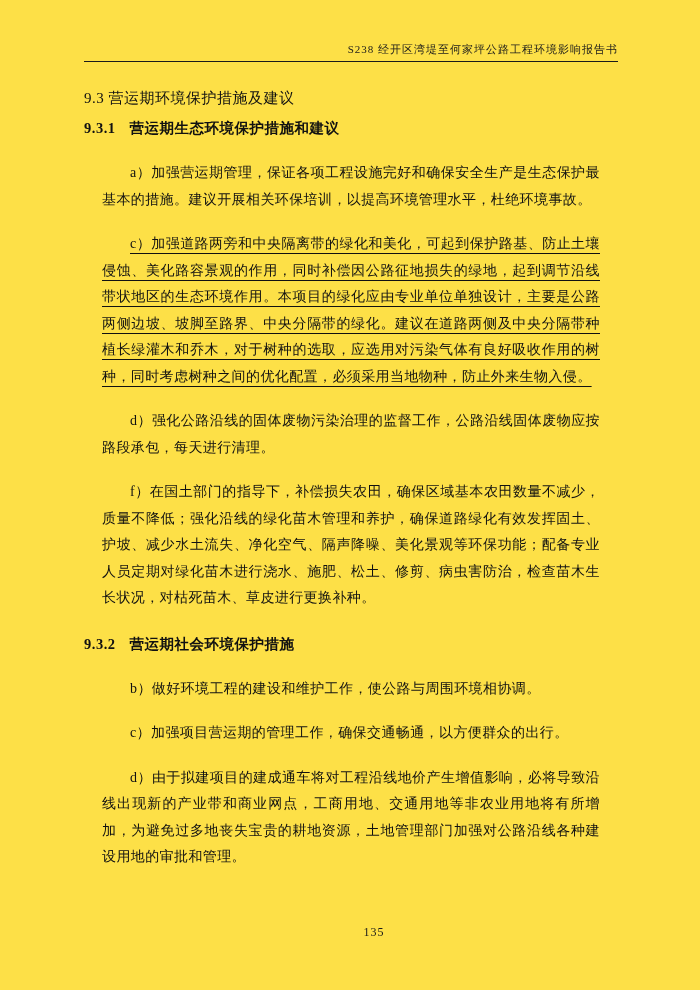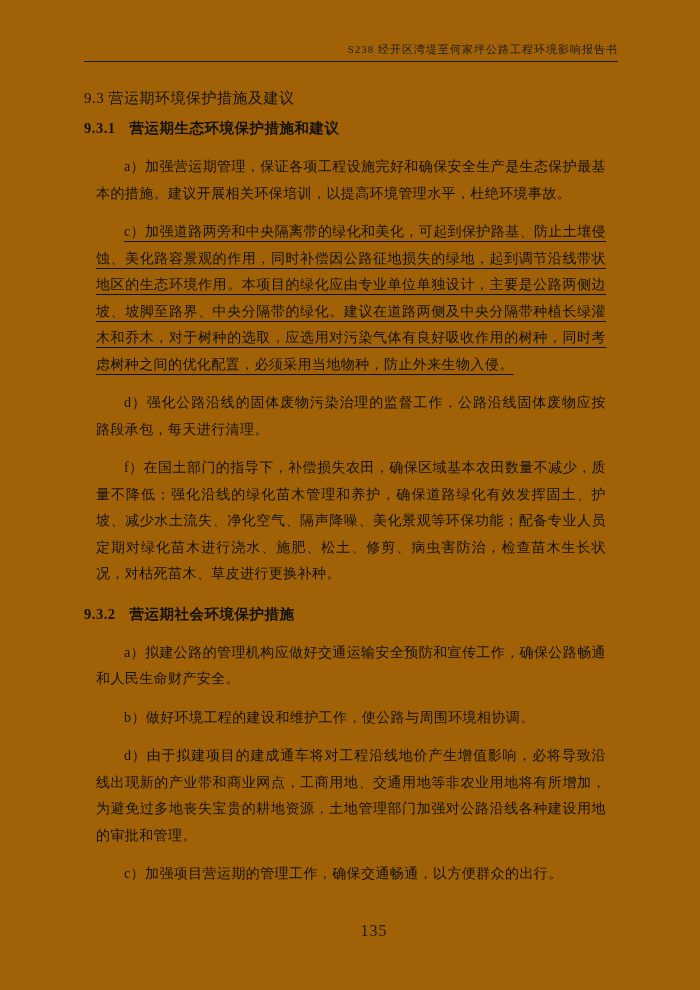--- a/index.html
+++ b/index.html
@@ -4,21 +4,21 @@
 <style>
   html, body {
     margin: 0;
     padding: 0;
     background: #ffffff;
   }
   .page {
     position: relative;
     width: 700px;
     height: 990px;
-    background: #a16207;
+    background: #fde047;
     color: #111111;
     font-family: "Liberation Serif", "DejaVu Serif", serif;
     overflow: hidden;
     box-sizing: border-box;
   }
   
   .page-header {
     position: absolute;
     top: 42px;
     left: 84px;
@@ -55,41 +55,41 @@
     font-size: 14.5px;
     font-weight: bold;
     line-height: 28px;
     letter-spacing: 0.5px;
     text-align: left;
   }
   h2.subsection-heading .num {
     margin-right: 14px;
   }
   p.para {
-    margin: 12px;
+    margin: 18px;
     font-size: 14px;
     line-height: 26.5px;
     letter-spacing: 0.4px;
     text-indent: 2em;
   }
   p.para.underlined {
     text-decoration: underline;
     text-decoration-thickness: 1px;
     text-underline-offset: 4.5px;
   }
   
   .page-footer {
     position: absolute;
     bottom: 50px;
     left: 0;
     width: 100%;
     text-align: center;
   }
   .page-number {
-    font-size: 16px;
+    font-size: 12px;
     letter-spacing: 1px;
     color: #1a1a1a;
     margin-left: 48px;
   }
 </style>
 </head>
 <body>
 
 <div class="page">
 
@@ -107,24 +107,23 @@
 
     <p class="para">a）加强营运期管理，保证各项工程设施完好和确保安全生产是生态保护最基本的措施。建议开展相关环保培训，以提高环境管理水平，杜绝环境事故。</p>
     <p class="para underlined">c）加强道路两旁和中央隔离带的绿化和美化，可起到保护路基、防止土壤侵蚀、美化路容景观的作用，同时补偿因公路征地损失的绿地，起到调节沿线带状地区的生态环境作用。本项目的绿化应由专业单位单独设计，主要是公路两侧边坡、坡脚至路界、中央分隔带的绿化。建议在道路两侧及中央分隔带种植长绿灌木和乔木，对于树种的选取，应选用对污染气体有良好吸收作用的树种，同时考虑树种之间的优化配置，必须采用当地物种，防止外来生物入侵。</p>
     <p class="para">d）强化公路沿线的固体废物污染治理的监督工作，公路沿线固体废物应按路段承包，每天进行清理。</p>
     <p class="para">f）在国土部门的指导下，补偿损失农田，确保区域基本农田数量不减少，质量不降低；强化沿线的绿化苗木管理和养护，确保道路绿化有效发挥固土、护坡、减少水土流失、净化空气、隔声降噪、美化景观等环保功能；配备专业人员定期对绿化苗木进行浇水、施肥、松土、修剪、病虫害防治，检查苗木生长状况，对枯死苗木、草皮进行更换补种。</p>
 
     <h2 class="subsection-heading">
       <span class="num">9.3.2</span><span>营运期社会环境保护措施</span>
     </h2>
 
-    <p class="para">a）拟建公路的管理机构应做好交通运输安全预防和宣传工作，确保公路畅通和人民生命财产安全。</p>
     <p class="para">b）做好环境工程的建设和维护工作，使公路与周围环境相协调。</p>
+    <p class="para">c）加强项目营运期的管理工作，确保交通畅通，以方便群众的出行。</p>
     <p class="para">d）由于拟建项目的建成通车将对工程沿线地价产生增值影响，必将导致沿线出现新的产业带和商业网点，工商用地、交通用地等非农业用地将有所增加，为避免过多地丧失宝贵的耕地资源，土地管理部门加强对公路沿线各种建设用地的审批和管理。</p>
-    <p class="para">c）加强项目营运期的管理工作，确保交通畅通，以方便群众的出行。</p>
 
   </main>
 
   <footer class="page-footer">
     <span class="page-number">135</span>
   </footer>
 
 </div>
 
 </body></html>

